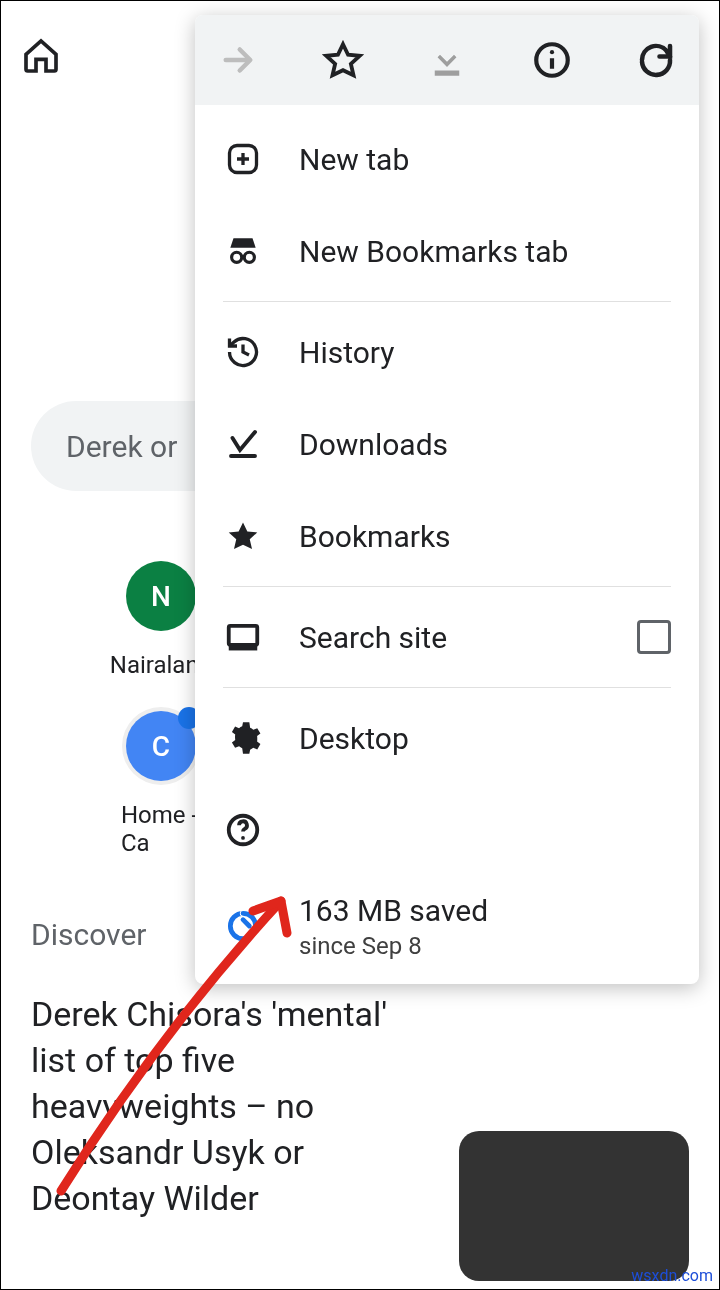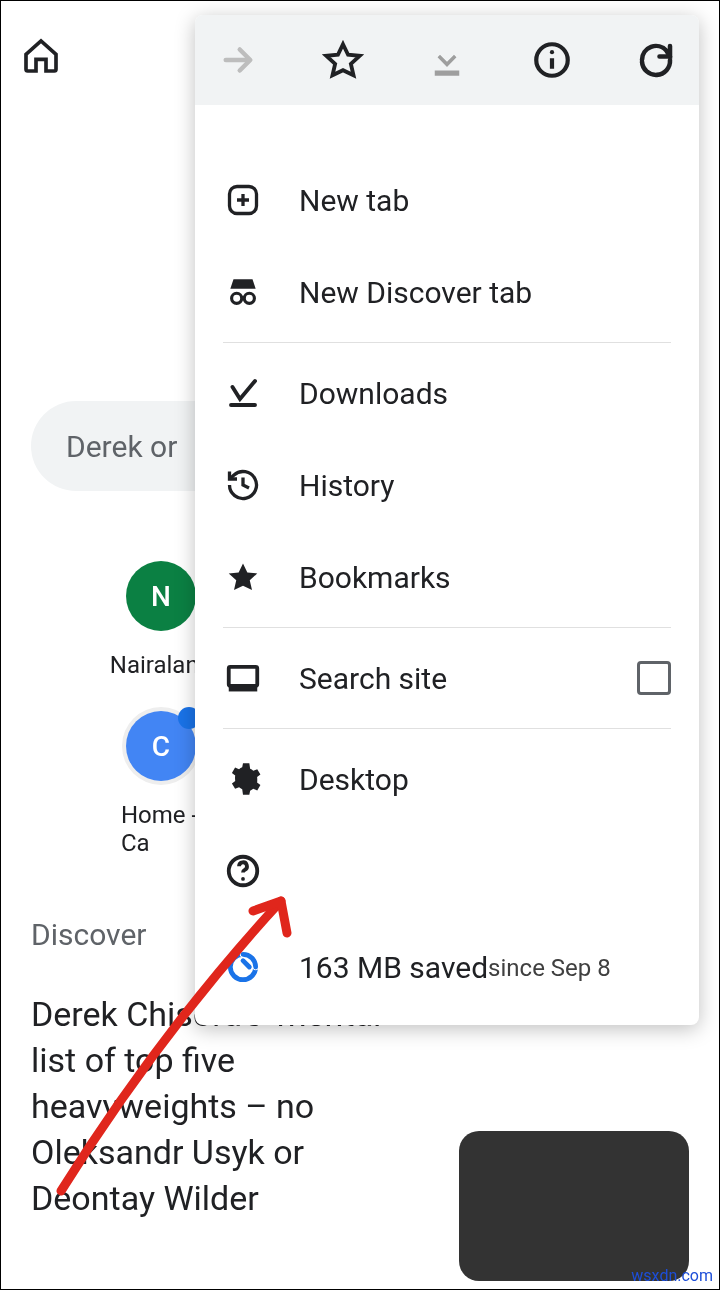--- a/index.html
+++ b/index.html
@@ -105,21 +105,21 @@
   }
   .menu-toolbar {
     height: 90px;
     background: #f1f3f4;
     display: flex;
     justify-content: space-between;
     align-items: center;
     padding: 0 22px;
   }
   .tb-btn { width: 42px; height: 42px; display:flex; align-items:center; justify-content:center; }
-  .menu-body { padding: 8px 0; margin-top: 41px; }
+  .menu-body { padding: 8px 0; }
   .menu-item {
     display: flex;
     align-items: center;
     padding: 0 28px;
     height: 92px;
     font-size: 30px;
     color: #202124;
   }
   .menu-item .mi-icon {
     width: 40px; height: 40px;
@@ -127,21 +127,21 @@
     display:flex; align-items:center; justify-content:center;
   }
   .divider { height: 1px; background: #e0e0e0; margin: 4px 28px; }
   .checkbox {
     margin-left: auto;
     width: 34px; height: 34px;
     border: 3px solid #5f6368;
     border-radius: 4px;
   }
   .data-item { height: 100px; flex-direction: row; }
-  .data-item .txt { display:flex; flex-direction:row; }
+  .data-item .txt { display:flex; flex-direction:column; }
   .data-sub { font-size: 24px; color: #404040; margin-top:4px;}
   svg { display:block; }
 
   
   .arrow {
     position:absolute;
     left: 40px; top: 870px;
     pointer-events:none;
   }
   .watermark {
@@ -234,41 +234,41 @@
     </div>
     <div class="menu-item">
       <span class="mi-icon">
         <svg viewBox="0 0 24 24" width="38" height="38" fill="#202124">
             <path d="M4 10l2-6h12l2 6H4z"></path>
             <circle cx="8" cy="16" r="3.2" fill="none" stroke="#202124" stroke-width="2"></circle>
             <circle cx="16" cy="16" r="3.2" fill="none" stroke="#202124" stroke-width="2"></circle>
             <line x1="11" y1="16" x2="13" y2="16" stroke="#202124" stroke-width="2"></line>
           </svg>
       </span>
-      <span>New Discover tab</span>
+      <span>New Bookmarks tab</span>
     </div>
     <div class="divider"></div>
-    <div class="menu-item">
-      <span class="mi-icon">
-        <svg viewBox="0 0 24 24" width="36" height="36" fill="none" stroke="#202124" stroke-width="2.6" stroke-linecap="round">
-            <polyline points="5 8 10 16 20 4"></polyline>
-            <line x1="4" y1="20" x2="20" y2="20"></line>
-          </svg>
-      </span>
-      <span>Downloads</span>
-    </div>
     <div class="menu-item">
       <span class="mi-icon">
         <svg viewBox="0 0 24 24" width="36" height="36" fill="none" stroke="#202124" stroke-width="2.2">
             <path d="M3 12a9 9 0 1 0 3-6.7L3 8"></path>
             <polyline points="3 3 3 8 8 8"></polyline>
             <polyline points="12 7 12 12 16 14"></polyline>
           </svg>
       </span>
       <span>History</span>
+    </div>
+    <div class="menu-item">
+      <span class="mi-icon">
+        <svg viewBox="0 0 24 24" width="36" height="36" fill="none" stroke="#202124" stroke-width="2.6" stroke-linecap="round">
+            <polyline points="5 8 10 16 20 4"></polyline>
+            <line x1="4" y1="20" x2="20" y2="20"></line>
+          </svg>
+      </span>
+      <span>Downloads</span>
     </div>
     <div class="menu-item">
       <span class="mi-icon">
         <svg viewBox="0 0 24 24" width="36" height="36" fill="#202124">
             <path d="M12 3l2.9 6 6.6.6-5 4.6 1.5 6.5L12 17.8 6 20.7l1.5-6.5-5-4.6 6.6-.6z"></path>
           </svg>
       </span>
       <span>Bookmarks</span>
     </div>
     <div class="divider"></div>

